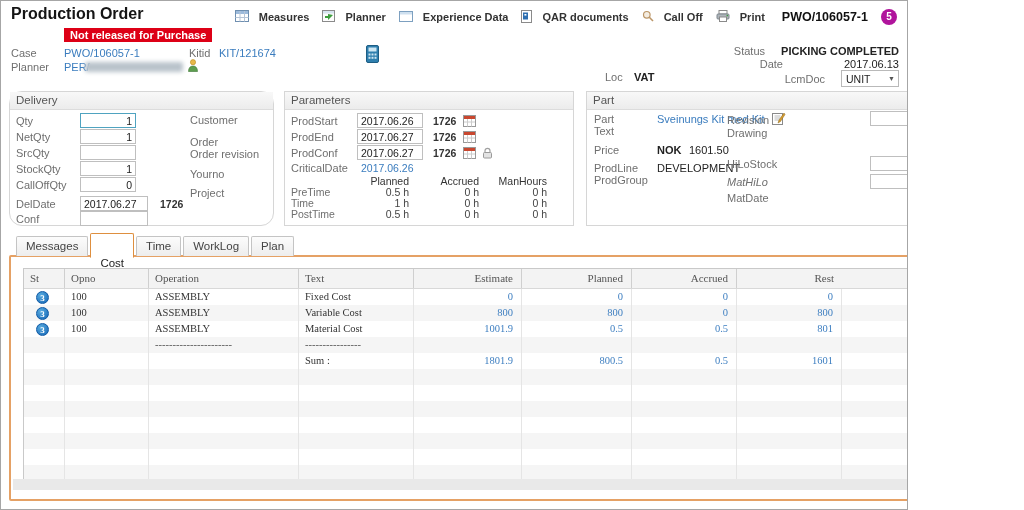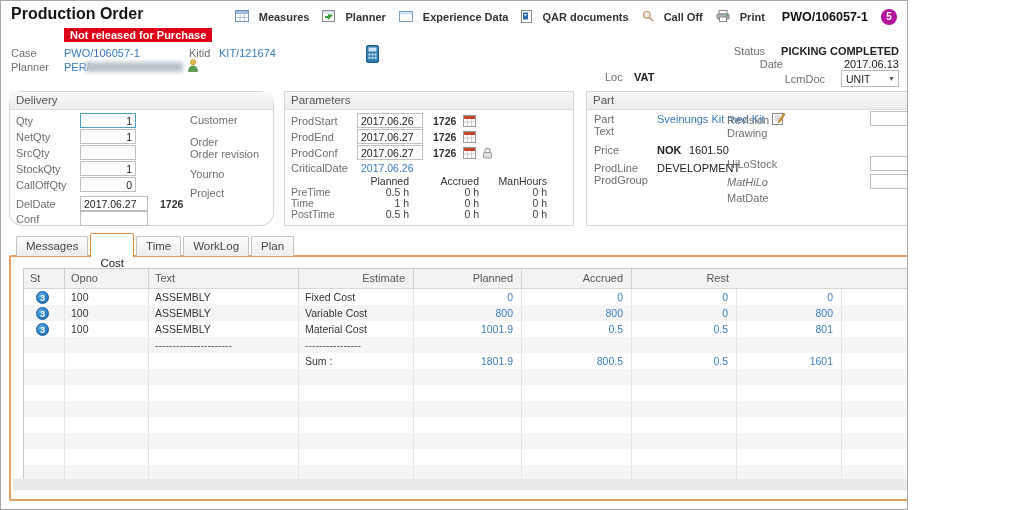--- a/index.html
+++ b/index.html
@@ -46,21 +46,21 @@
   .icon-btn { position:absolute; cursor:pointer; }
 
   
   .tabs { position:absolute; left:15px; top:231px; height:24px; display:flex; align-items:flex-end; z-index:5; }
   .tab { height:20px; padding:3px 9px 0 9px; font-size:11.5px; color:#444; background:linear-gradient(#fcfcfc,#ededed); border:1px solid #c4c4c4; border-bottom:none; margin-right:2px; border-radius:2px 2px 0 0; cursor:pointer; }
   .tab.active { height:23px; padding-top:23px; background:#fff; border:1px solid #de8f3f; border-bottom:1px solid #fff; margin-bottom:-2px; color:#222; }
 
   .tab-panel { position:absolute; left:8px; top:254px; width:1008px; height:246px; border:2px solid #e5a165; border-radius:2px; background:#fff; }
 
   
-  .table-area { position:absolute; left:12px; top:11px; width:980px; height:212px; }
+  .table-area { position:absolute; left:12px; top:11px; width:980px; height:212px;font-family:Liberation Serif, serif; }
   .grid-table { position:absolute; left:0; top:0; width:963px; height:212px; border:1px solid #c9c9c9; background:#fff; }
   .thead, .trow { display:grid; grid-template-columns:41px 84px 150px 115px 108px 110px 105px 105px minmax(0,1fr); }
   .thead { height:20px; background:#f3f3f3; border-bottom:1px solid #d8d8d8; }
   .th { border-right:1px solid #cfcfcf; padding:3px 6px 0 6px; font-size:11px; color:#555; white-space:nowrap; overflow:hidden; }
   .th:last-child { border-right:none; }
   .th.r { text-align:right; padding-right:8px; }
   .trow { height:16px; }
   .trow.alt { background:#f5f5f5; }
   .td { border-right:1px solid #e5e5e5; padding:2px 6px 0 6px; font-size:10.5px; color:#333; white-space:nowrap; overflow:hidden; }
   .td:last-child { border-right:none; }
@@ -336,20 +336,21 @@
     <div class="tab">WorkLog</div>
     <div class="tab">Plan</div>
   </div>
 
   <div class="tab-panel">
     <div class="table-area">
       <div class="grid-table">
         <div class="thead">
           <div class="th">St</div>
           <div class="th">Opno</div>
+          <div class="th">Operation</div>
           <div class="th">Text</div>
           <div class="th r">Estimate</div>
           <div class="th r">Planned</div>
           <div class="th r">Accrued</div>
           <div class="th r">Rest</div>
         </div>
 
         <div class="trow">
           <div class="td">
               <div class="st-badge">3</div>

